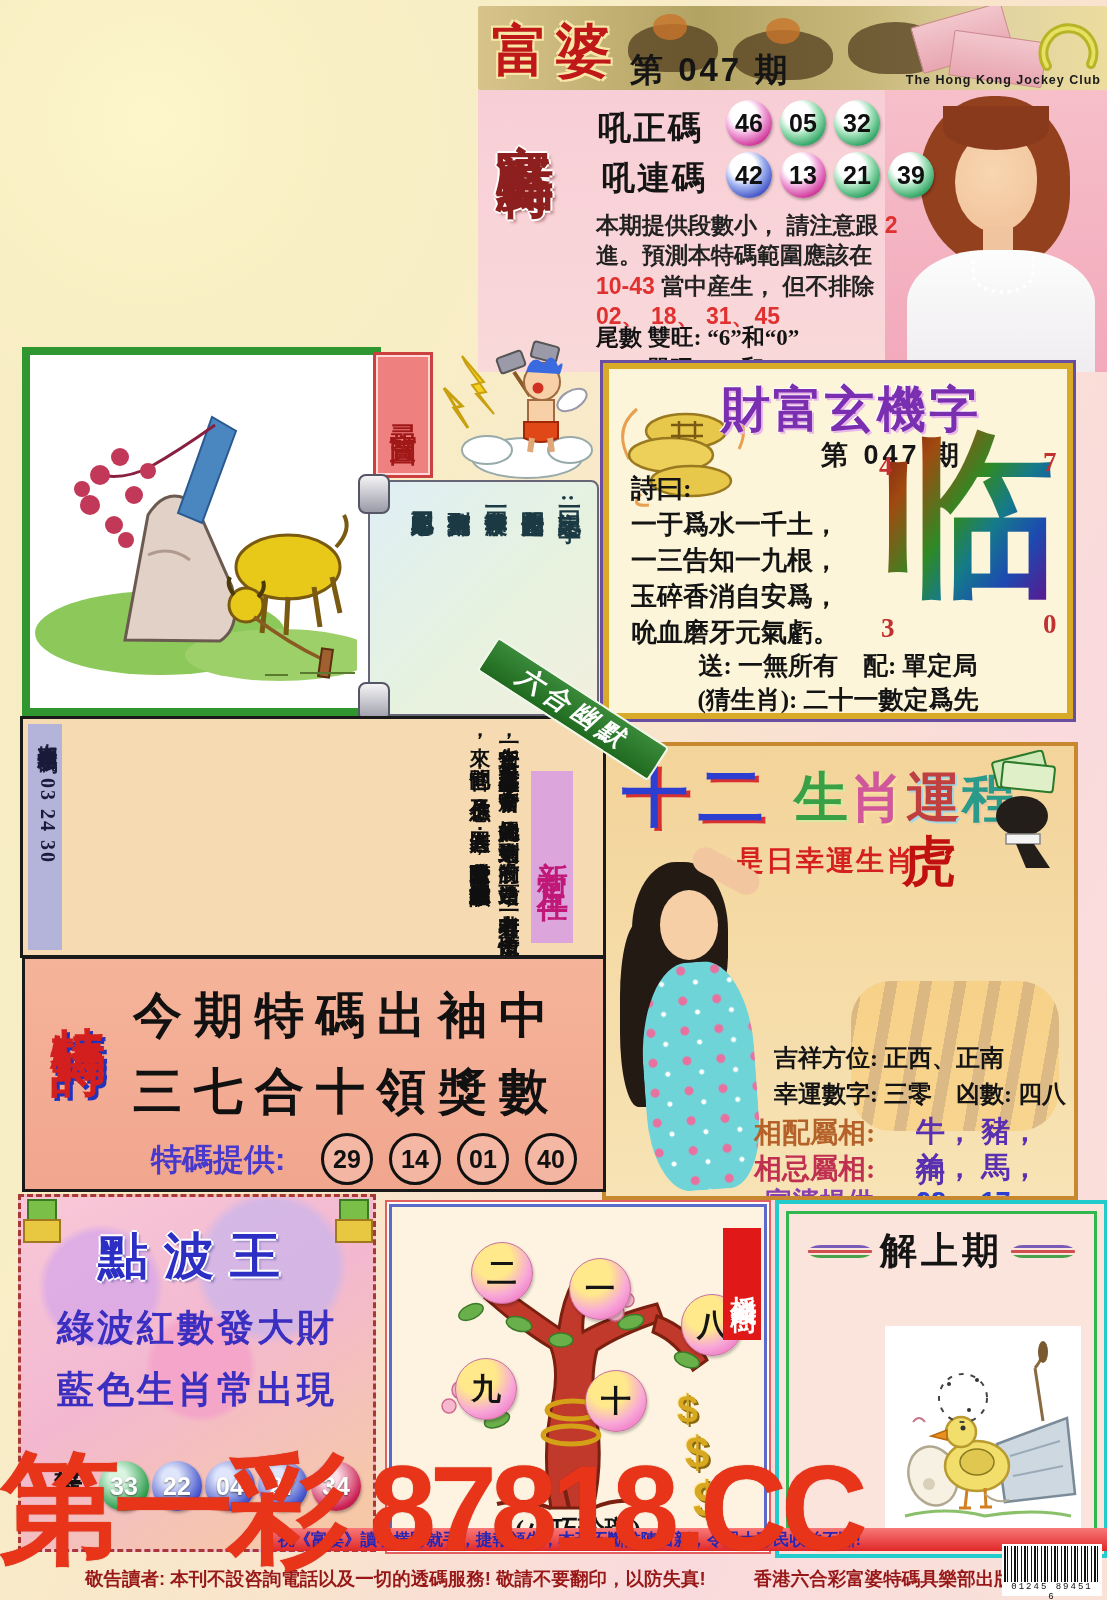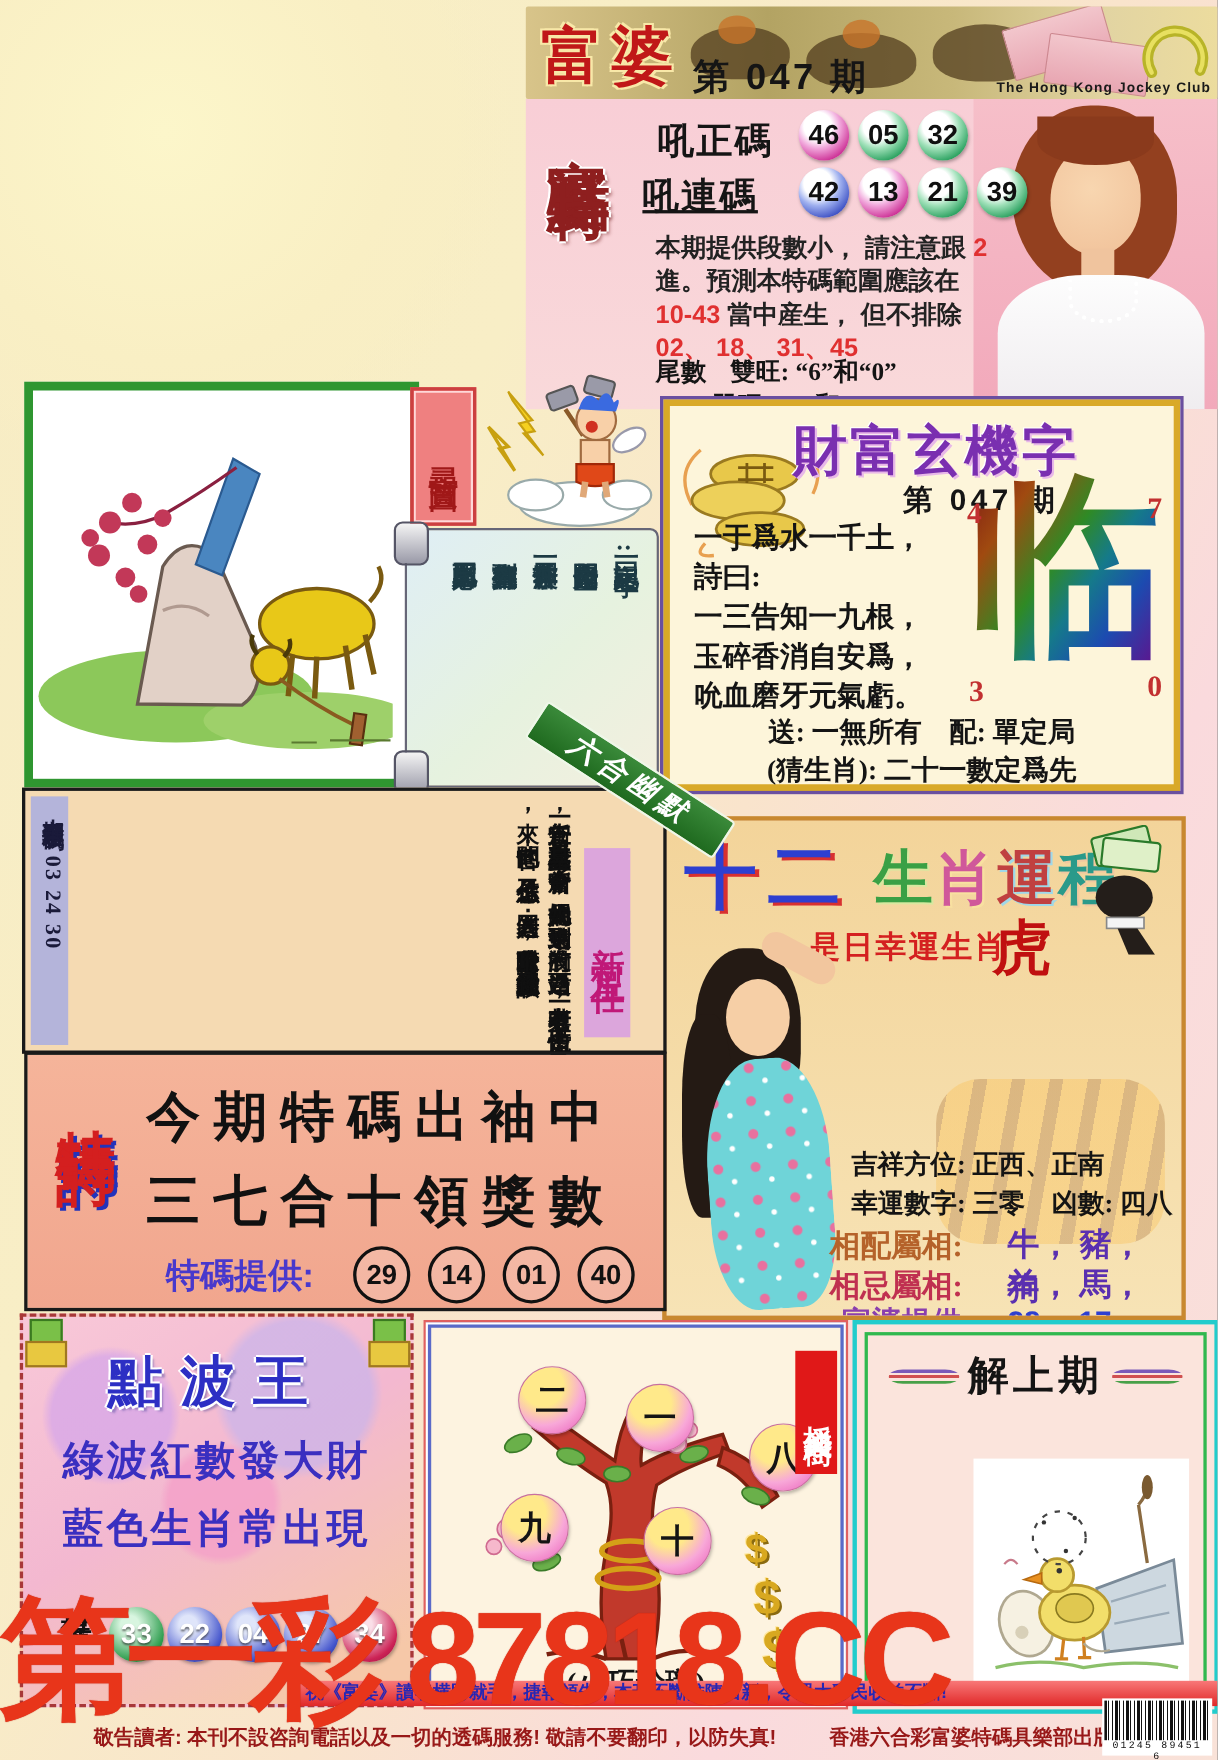--- a/index.html
+++ b/index.html
@@ -214,48 +214,48 @@
       <div class="abs" style="left:22px;top:160px;width:188px;height:126px;background:linear-gradient(#fdfdfd,#efecef);border-radius:42% 42% 0 0;"></div>
       <div class="abs" style="left:86px;top:164px;width:56px;height:36px;border:4px dotted #fff;border-top:none;border-radius:0 0 50% 50%;"></div>
     </div>
     <div class="abs tips-title vrl">富婆點特</div>
 
     <div class="abs row-label" style="left:120px;top:16px;">吼正碼</div>
     <div class="abs ball b-magenta" style="left:248px;top:10px;">46</div>
     <div class="abs ball b-green" style="left:302px;top:10px;">05</div>
     <div class="abs ball b-green" style="left:356px;top:10px;">32</div>
 
-    <div class="abs row-label" style="left:106px;top:66px;text-decoration:underline;">吼連碼</div>
+    <div class="abs row-label" style="left:124px;top:66px;">吼連碼</div>
     <div class="abs ball b-blue" style="left:248px;top:62px;">42</div>
     <div class="abs ball b-magenta" style="left:302px;top:62px;">13</div>
     <div class="abs ball b-green" style="left:356px;top:62px;">21</div>
     <div class="abs ball b-green" style="left:410px;top:62px;">39</div>
 
     <div class="abs tips-para"><span>本期提供段數小， 請注意跟 </span><span class="hl">2</span><span> 進。預測本特碼範圍應該在 </span><span class="hl">10-43</span><span> 當中産生， 但不排除 </span><span class="hl">02、 18、 31、45</span></div>
 
     <div class="abs tail">
       <span>尾數</span>
-      <span style="margin-left:16px;">雙旺: “6”和“0”</span>
+      <span style="">雙旺: “6”和“0”</span>
       <div style="margin-left:51px;">單旺: “7”和“5”</div>
     </div>
   </div>
 
   <div class="abs mystery">
     <svg class="abs" style="left:8px;top:26px;" width="140" height="120" viewBox="0 0 140 120">
       <path d="M18,70 Q2,40 26,20 M128,60 Q140,35 120,18 M30,105 Q18,118 38,116" stroke="#e8a050" stroke-width="3" fill="none"></path>
       <ellipse cx="75" cy="42" rx="40" ry="17" fill="#e8c84a" stroke="#9a7a20" stroke-width="2.5"></ellipse>
       <ellipse cx="60" cy="66" rx="42" ry="17" fill="#edd05a" stroke="#9a7a20" stroke-width="2.5"></ellipse>
       <ellipse cx="80" cy="92" rx="40" ry="15" fill="#e8c84a" stroke="#9a7a20" stroke-width="2.5"></ellipse>
       <path d="M60,36 H92 M60,47 H92 M68,32 V50 M84,32 V50" stroke="#7a5a10" stroke-width="2.5" fill="none"></path>
     </svg>
     <div class="abs mys-title">財富玄機字</div>
     <div class="abs mys-issue">第 047 期</div>
     <div class="abs mys-poem">
+      <div>詩曰:</div>
       <div>一于爲水一千土，</div>
-      <div>詩曰:</div>
       <div>一三告知一九根，</div>
       <div>玉碎香消自安爲，</div>
       <div>吮血磨牙元氣虧。</div>
     </div>
     <div class="abs bigchar">临</div>
     <div class="abs corner" style="left:276px;top:88px;">4</div>
     <div class="abs corner" style="left:440px;top:84px;">7</div>
     <div class="abs corner" style="left:278px;top:250px;">3</div>
     <div class="abs corner" style="left:440px;top:246px;">0</div>
     <div class="abs mys-song">送: 一無所有　配: 單定局</div>

